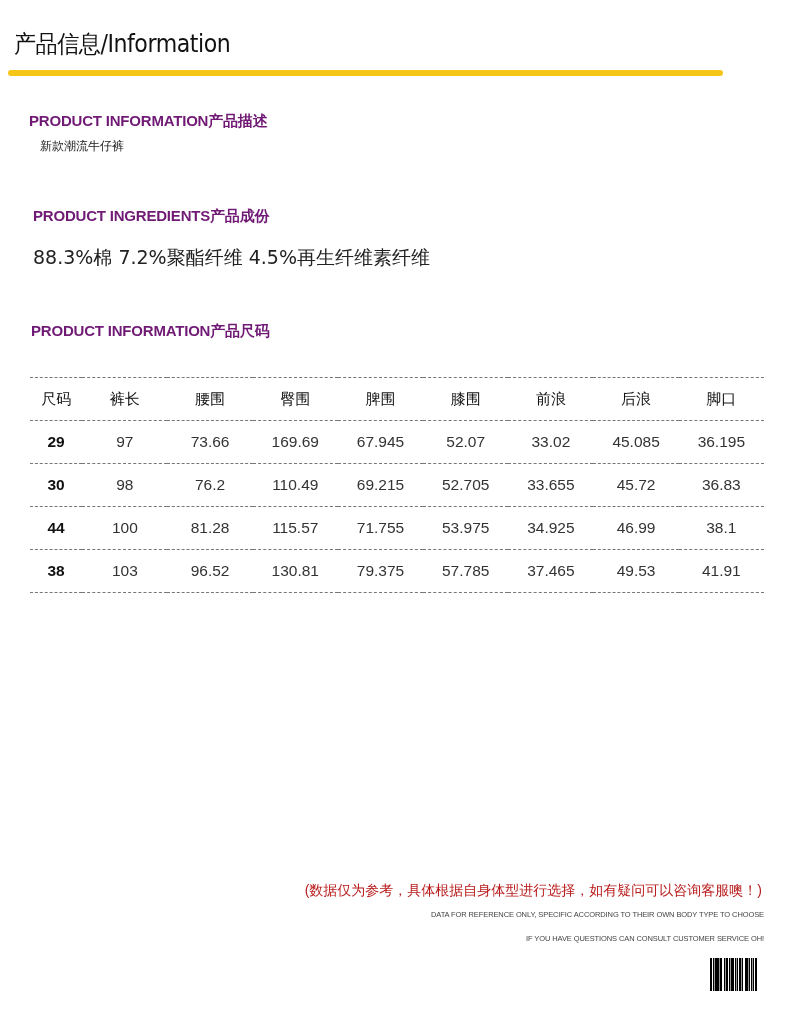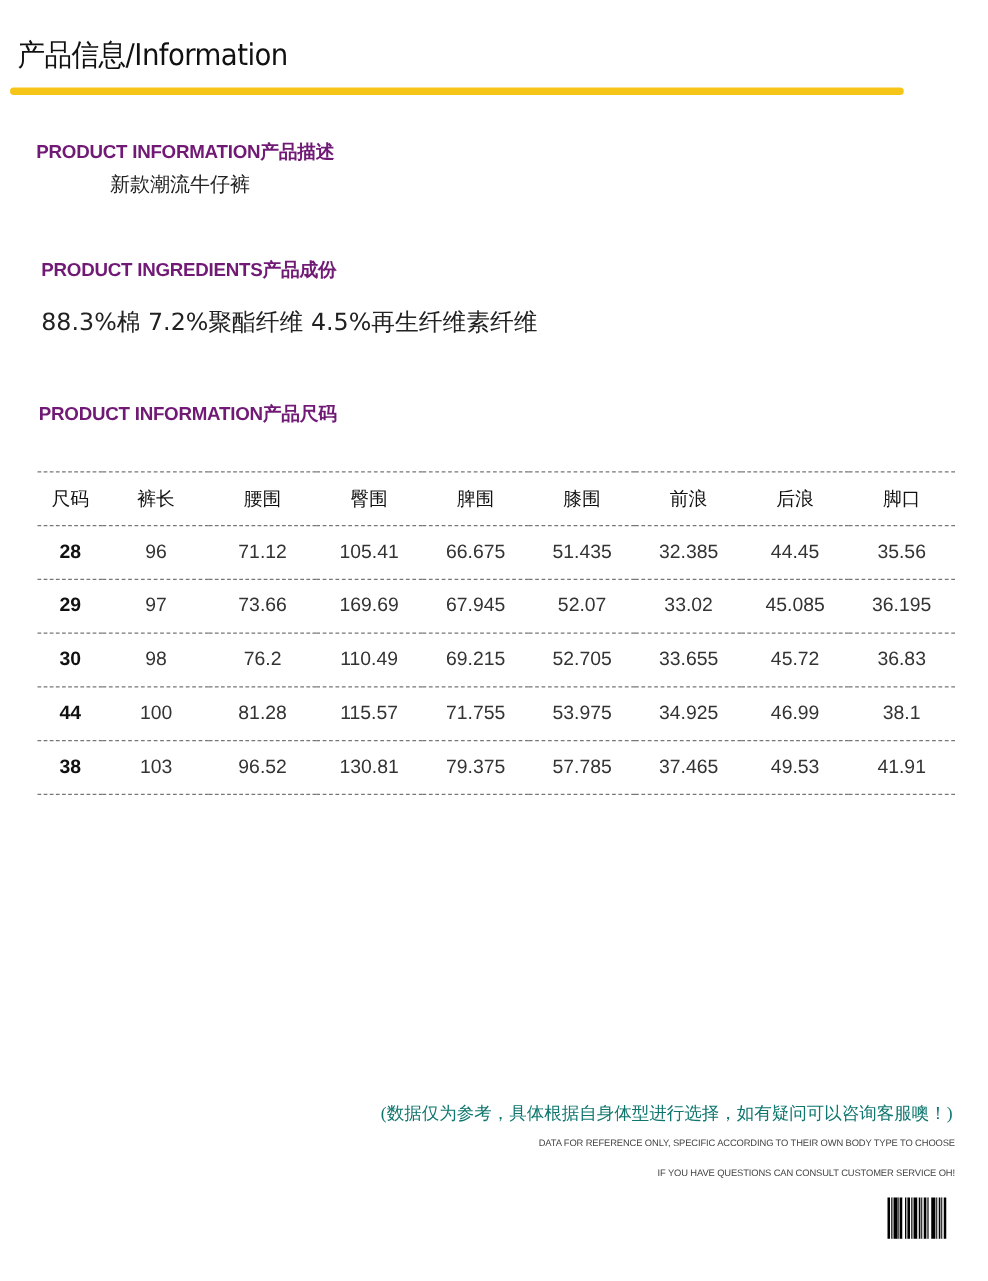--- a/index.html
+++ b/index.html
@@ -12,34 +12,34 @@
       left: 14px; top: 28px; font-size: 24px; font-weight: normal;
       font-family: "DejaVu Sans", "Liberation Sans", sans-serif; color: #111;
       letter-spacing: -0.5px; transform: scaleX(0.92); transform-origin: left;
     }
     .title-bar {
       left: 8px; top: 70px; width: 715px; height: 6px; border-radius: 3px; background: #f5c518;
     }
     .section-heading {
       font-size: 15px; font-weight: bold; color: #701a75; letter-spacing: -0.2px;
     }
-    .desc-text { font-size: 16px; color: #222; font-family: "DejaVu Sans", sans-serif; margin-left: 48px; }
+    .desc-text { font-size: 12px; color: #222; font-family: "DejaVu Sans", sans-serif; }
     .ingredients-text { font-size: 19px; color: #222; font-family: "DejaVu Sans", sans-serif; }
     .size-table {
       left: 30px; top: 377px; width: 734px; border-collapse: collapse;
     }
     .size-table tr { height: 43px; border-bottom: 1px dashed #777; }
     .size-table tr.head-row { border-top: 1px dashed #777; }
     .size-table th, .size-table td {
       text-align: center; font-size: 15.5px; color: #333; padding: 0; width: 81.5px;
     }
     .size-table th { font-weight: normal; color: #111; font-family: "DejaVu Sans", sans-serif; font-size: 15px; }
     .size-table td.size-cell { font-weight: bold; color: #111; width: 50px; }
     .size-table th.size-head { width: 50px; }
-    .note-cn { right: 28px; top: 882px; font-size: 14px; color: #0f766e; font-family: Liberation Serif, serif; }
+    .note-cn { right: 28px; top: 882px; font-size: 14px; color: #b91c1c; font-family: Liberation Sans, sans-serif; }
     .note-en { right: 26px; font-size: 7.5px; color: #444; text-transform: uppercase; letter-spacing: -0.1px; }
     .barcode { left: 710px; top: 958px; width: 54px; height: 33px; display: flex; align-items: stretch; }
     .barcode span { display: block; height: 100%; }
   </style>
 </head>
 <body>
 
 <div class="abs page-title">产品信息/Information</div>
 <div class="abs title-bar"></div>
 
@@ -59,31 +59,20 @@
         <th>腰围</th>
         <th>臀围</th>
         <th>脾围</th>
         <th>膝围</th>
         <th>前浪</th>
         <th>后浪</th>
         <th>脚口</th>
       </tr>
   </thead>
   <tbody id="size-body">
-      <tr>
-        <td class="size-cell">28</td>
-        <td>96</td>
-        <td>71.12</td>
-        <td>105.41</td>
-        <td>66.675</td>
-        <td>51.435</td>
-        <td>32.385</td>
-        <td>44.45</td>
-        <td>35.56</td>
-      </tr>
       <tr>
         <td class="size-cell">29</td>
         <td>97</td>
         <td>73.66</td>
         <td>169.69</td>
         <td>67.945</td>
         <td>52.07</td>
         <td>33.02</td>
         <td>45.085</td>
         <td>36.195</td>

